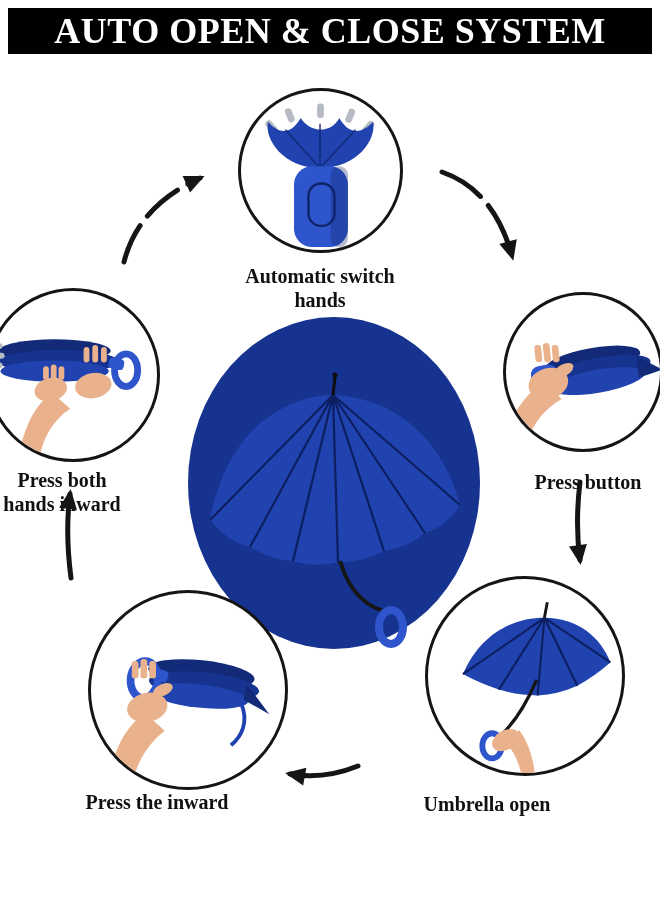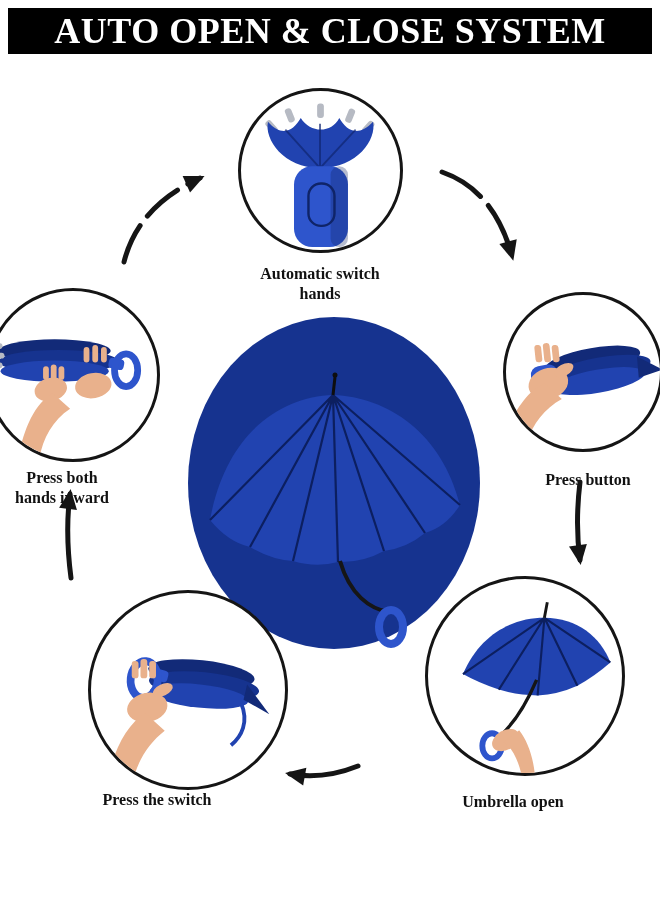--- a/index.html
+++ b/index.html
@@ -10,21 +10,21 @@
   }
   html,body{margin:0;padding:0;background:#fff;}
   .page{position:relative;width:660px;height:900px;background:var(--page-bg);overflow:hidden;
         font-family:"Liberation Serif",serif;}
   .banner{position:absolute;left:8px;top:8px;width:644px;height:46px;background:var(--banner-bg);
           color:var(--banner-text);display:flex;align-items:center;justify-content:center;
           font-weight:700;font-size:36px;letter-spacing:.5px;white-space:nowrap;}
   .circle{position:absolute;border:3px solid var(--circle-stroke);border-radius:50%;
           background:#fff;overflow:hidden;box-sizing:border-box;}
   .circle svg{display:block;width:100%;height:100%;}
-  .caption{position:absolute;text-align:center;font-weight:700;font-size:16px;line-height:1.22;
+  .caption{position:absolute;text-align:center;font-weight:700;font-size:20px;line-height:1.22;
            color:var(--caption-text);}
   .caption span{display:block;}
   .arrow{position:absolute;}
   .f-blue{fill:var(--umbrella-blue)} .f-mid{fill:var(--umbrella-blue-mid)}
   .f-dark{fill:var(--umbrella-blue-dark)} .f-light{fill:var(--umbrella-blue-light)}
   .f-gray{fill:var(--metal-gray)} .f-skin{fill:var(--hand-skin)} .f-arrow{fill:var(--arrow-black)}
   .rib{stroke:#0c1f60;stroke-width:2.2;fill:none}
   .seam{stroke:#102570;stroke-width:2;fill:none;opacity:.7}
   .pole{stroke:#161616;fill:none}
   .ring{stroke:var(--umbrella-blue-light);fill:none}
@@ -100,21 +100,21 @@
       <path class="f-blue" d="M36,98 C54,56 88,40 120,40 C154,40 178,60 188,86
         Q172,100 154,110 Q134,119 113,120 Q92,120 73,114 Q52,107 36,98 Z"></path>
       <path class="rib" d="M120,40 L36,98 M120,40 L73,114 M120,40 L113,120 M120,40 L154,110 M120,40 L188,86"></path>
       <line x1="120" y1="40" x2="123" y2="24" stroke="#161616" stroke-width="3"></line>
       <path class="pole" stroke-width="3.5" d="M112,104 C100,132 86,152 72,164"></path>
       <ellipse class="ring" stroke-width="6" cx="66" cy="172" rx="10" ry="13"></ellipse>
       <ellipse class="f-skin" cx="80" cy="166" rx="15" ry="10" transform="rotate(-30 80 166)"></ellipse>
       <path class="f-skin" d="M96,200 C92,184 86,174 78,168 L94,156 C102,166 108,182 110,200 Z"></path>
     </svg>
   </div>
-  <div class="caption" style="left:413px;top:792px;width:200px;">
+  <div class="caption" style="left:387px;top:792px;width:200px;">
     <span>Umbrella open</span>
   </div>
 
   <div class="circle" style="left:88px;top:590px;width:200px;height:200px;">
     <svg viewBox="0 0 200 200">
       <g transform="rotate(6 100 100)">
         <ellipse class="f-dark" cx="112" cy="82" rx="55" ry="14"></ellipse>
         <ellipse class="f-mid" cx="116" cy="94" rx="57" ry="14"></ellipse>
         <ellipse class="f-blue" cx="112" cy="105" rx="51" ry="12"></ellipse>
         <polygon class="f-dark" points="160,88 186,116 158,104"></polygon>
@@ -124,21 +124,21 @@
       </g>
       <rect class="f-skin" x="42" y="70" width="7" height="18" rx="3"></rect>
       <rect class="f-skin" x="51" y="68" width="7" height="20" rx="3"></rect>
       <rect class="f-skin" x="60" y="70" width="7" height="18" rx="3"></rect>
       <ellipse class="f-skin" cx="58" cy="118" rx="21" ry="15" transform="rotate(-12 58 118)"></ellipse>
       <ellipse class="f-skin" cx="74" cy="100" rx="11" ry="6" transform="rotate(-25 74 100)"></ellipse>
       <path class="f-skin" d="M16,200 C22,164 36,136 56,124 L76,142 C58,156 46,176 42,200 Z"></path>
     </svg>
   </div>
   <div class="caption" style="left:57px;top:790px;width:200px;">
-    <span>Press the switch</span>
+    <span>Press the inward</span>
   </div>
 
   <div class="circle" style="left:-14px;top:288px;width:174px;height:174px;">
     <svg viewBox="0 0 174 174">
       <ellipse class="f-dark" cx="68" cy="62" rx="58" ry="12"></ellipse>
       <ellipse class="f-mid" cx="72" cy="73" rx="62" ry="12"></ellipse>
       <ellipse class="f-blue" cx="68" cy="83" rx="56" ry="11"></ellipse>
       <rect class="f-gray" x="0" y="54" width="14" height="6" rx="3"></rect>
       <rect class="f-gray" x="2" y="64" width="14" height="6" rx="3"></rect>
       <rect class="f-gray" x="0" y="74" width="14" height="6" rx="3"></rect>

